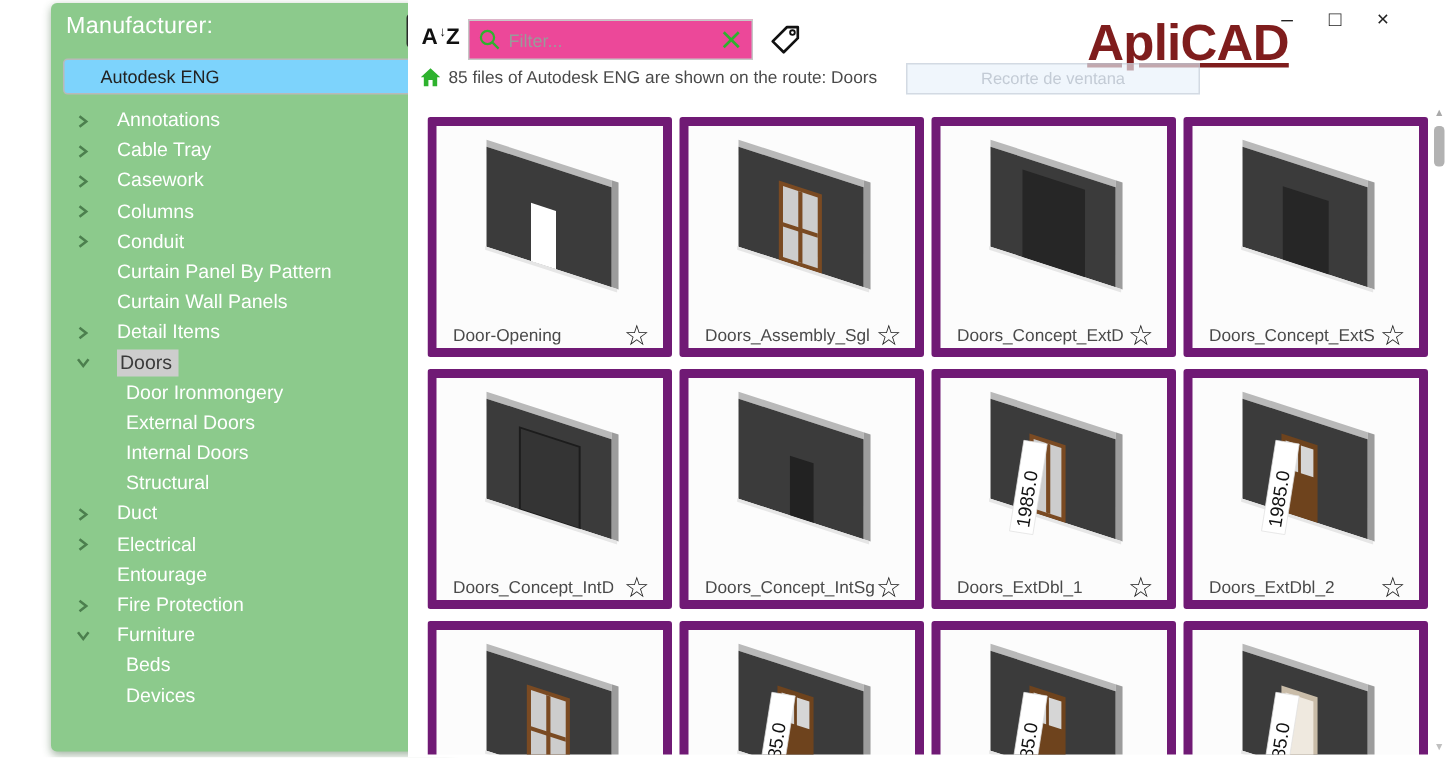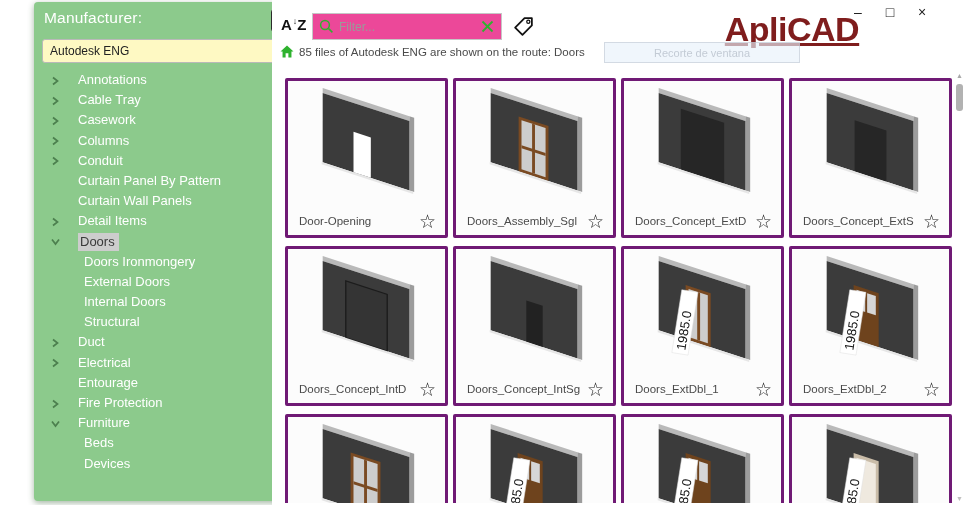--- a/index.html
+++ b/index.html
@@ -12,22 +12,22 @@
     background:#8cca8c; border-radius:4px; box-shadow:0 2px 6px rgba(50,90,50,.45);
     overflow:hidden;margin-left:32px; }
   .sb-head { display:flex; justify-content:space-between; align-items:flex-start;
     padding:7px 6px 0 10px; height:36px; }
   .sb-title { color:#fff; font-size:15.5px; letter-spacing:.2px; }
   .hamburger { width:25px; height:23px; background:#fff; border:1px solid #2b2b2b;
     border-radius:3px; display:flex; flex-direction:column; justify-content:center;
     align-items:center; gap:3px; cursor:pointer; }
   .hamburger span { display:block; width:13px; height:2px; background:#1c1c1c; }
   .combo { display:flex; margin:1px 8px 0 8px; height:24px; gap:2px; }
-  .combo-main { flex:1; background:#fef9c3; border:1px solid #b9b9b9; border-radius:3px;
-    font-size:12px; color:#222; display:flex; align-items:center; padding-left:7px; }
+  .combo-main { flex:1; background:#7dd3fc; border:1px solid #b9b9b9; border-radius:3px;
+    font-size:12px; color:#222; display:flex; align-items:center; padding-left:24px; }
   .combo-arrow { width:16px; background:#fff; border:1px solid #b9b9b9; border-radius:3px;
     font-size:9px; color:#444; display:flex; align-items:center; justify-content:center; }
   .tabs { display:flex; margin:8px 0 0 8px; align-items:flex-end; }
   .tab { font-size:11px; padding:3px 7px 4px 7px; border:1px solid #8f8f8f;
     background:#dcdcdc; color:#333; }
   .tab.active { background:#fff; color:#222; position:relative; z-index:2; }
   .tab + .tab { margin-left:2px; }
 
   .tree { margin-top:7px; position:relative; }
   .titem { position:relative; height:20.2px; line-height:20.2px; font-size:13px;
@@ -73,21 +73,21 @@
     gap:5px; font-size:11.5px; color:#4a4a4a; }
 
   .ghost { position:absolute; left:332px; top:42px; width:196px; height:21px;
     background:rgba(232,241,250,.65); border:1px solid rgba(175,185,198,.45);
     color:#c3cbd5; font-size:11px; display:flex; align-items:center;
     justify-content:center; overflow:hidden; }
 
   .grid { position:absolute; left:13px; top:78px; width:667px; height:425px;
     overflow:hidden; display:grid; grid-template-columns:repeat(4,163px);
     grid-auto-rows:160px; gap:8px 5px; }
-  .card { border:3px solid #701a75; border-radius:2px; background:#fcfcfc;
+  .card { border:6px solid #701a75; border-radius:2px; background:#fcfcfc;
     overflow:hidden; cursor:pointer; }
   .thumb { height:122px; }
   .thumb svg { width:100%; height:100%; display:block; }
   .cbar { height:36px; display:flex; align-items:center; justify-content:space-between;
     padding:0 9px 0 11px; }
   .cname { font-size:11.5px; color:#4a4a4a; white-space:nowrap; overflow:hidden;
     max-width:118px; }
   .star { font-size:19px; color:#1a1a1a; line-height:19px; cursor:pointer; }
 
   .v-scroll { position:absolute; right:3px; top:72px; width:11px; height:430px; }
@@ -162,21 +162,21 @@
     <span class="tlabel">Detail Items</span>
   </div>
         <div class="titem lvl1 sel">
     <svg class="chev open" viewBox="0 0 8 10">
       <polyline points="1.5,1.5 6,5 1.5,8.5" fill="none" stroke="#4c7f4e" stroke-width="1.7"></polyline>
     </svg>
     <span class="tlabel">Doors</span>
   </div>
         <div class="titem lvl2">
     
-    <span class="tlabel">Doors Ironmongery</span>
+    <span class="tlabel">Door Ironmongery</span>
   </div>
         <div class="titem lvl2">
     
     <span class="tlabel">External Doors</span>
   </div>
         <div class="titem lvl2">
     
     <span class="tlabel">Internal Doors</span>
   </div>
         <div class="titem lvl2">

